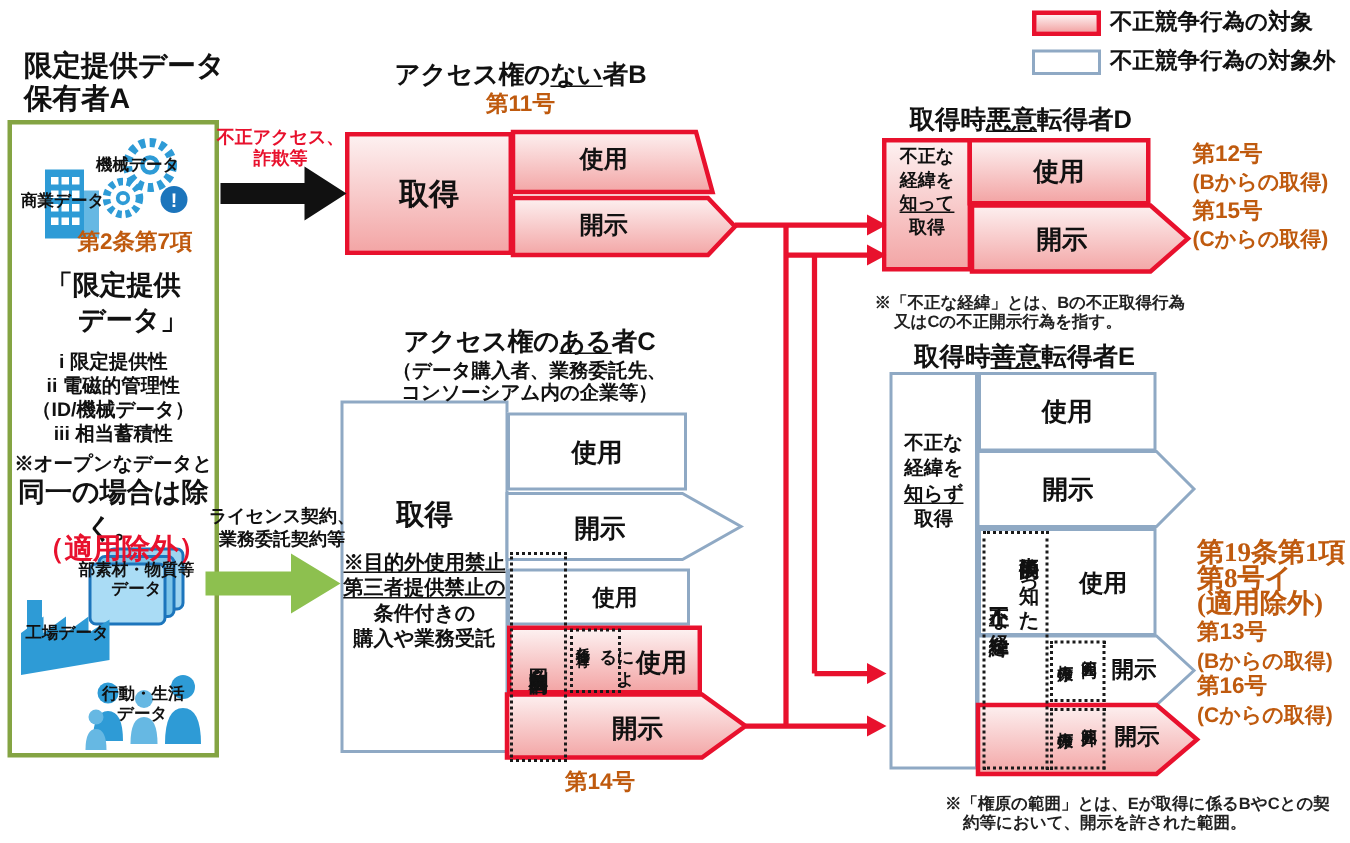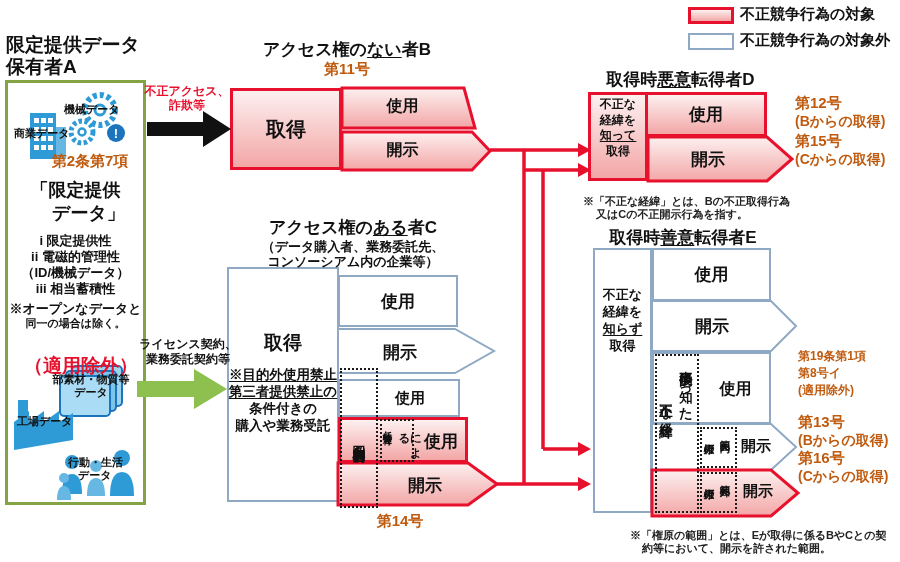--- a/index.html
+++ b/index.html
@@ -165,36 +165,36 @@
     <span class="abs vtext" style="left:18px;top:3px;font-size:10.5px;">範囲内</span>
   </div>
   <div class="abs dotted" style="left:700px;top:472px;width:37px;height:41px;">
     <span class="abs vtext" style="left:2px;top:6px;font-size:10.5px;">権原の</span>
     <span class="abs vtext" style="left:18px;top:3px;font-size:10.5px;">範囲外</span>
   </div>
 
   <div class="abs" style="left:740px;top:5px;font-size:15px;">不正競争行為の対象</div>
   <div class="abs" style="left:740px;top:31px;font-size:15px;">不正競争行為の対象外</div>
 
-  <div class="abs" style="left:6px;top:34px;font-size:19px;line-height:22px;">
+  <div class="abs" style="left:16px;top:34px;font-size:19px;line-height:22px;">
     <div>限定提供データ</div>
     <div>保有者A</div>
   </div>
 
   <div class="abs" style="left:64px;top:102px;font-size:11px;">機械データ</div>
   <div class="abs" style="left:14px;top:126px;font-size:11px;">商業データ</div>
   <div class="abs ctext orange" style="left:5px;top:152px;width:170px;font-size:15px;">第2条第7項</div>
   <div class="abs ctext" style="left:5px;top:178px;width:141px;font-size:18px;">「限定提供</div>
   <div class="abs ctext" style="left:5px;top:201px;width:167px;font-size:18px;">データ」</div>
   <div class="abs ctext" style="left:5px;top:232px;width:141px;font-size:13px;">i 限定提供性</div>
   <div class="abs ctext" style="left:5px;top:248px;width:141px;font-size:13px;">ii 電磁的管理性</div>
   <div class="abs ctext" style="left:5px;top:264px;width:141px;font-size:13px;">（ID/機械データ）</div>
   <div class="abs ctext" style="left:5px;top:280px;width:141px;font-size:13px;">iii 相当蓄積性</div>
   <div class="abs ctext" style="left:5px;top:300px;width:141px;font-size:13px;">※オープンなデータと</div>
-  <div class="abs ctext" style="left:5px;top:316px;width:141px;font-size:11px;">同一の場合は除く。</div>
+  <div class="abs ctext" style="left:5px;top:316px;width:141px;font-size:18px;">同一の場合は除く。</div>
   <div class="abs redtxt" style="left:24px;top:353px;font-size:19px;">（適用除外）</div>
   <div class="abs ctext" style="left:44px;top:372px;width:94px;font-size:11px;">部素材・物質等</div>
   <div class="abs ctext" style="left:44px;top:385px;width:94px;font-size:11px;">データ</div>
   <div class="abs" style="left:17px;top:414px;font-size:11px;">工場データ</div>
   <div class="abs" style="left:68px;top:455px;font-size:11px;">行動・生活</div>
   <div class="abs" style="left:78px;top:468px;font-size:11px;">データ</div>
 
   <div class="abs ctext redtxt" style="left:137px;top:83px;width:100px;font-size:12px;">不正アクセス、</div>
   <div class="abs ctext redtxt" style="left:137px;top:97px;width:100px;font-size:12px;">詐欺等</div>
   <div class="abs ctext" style="left:133px;top:336px;width:110px;font-size:12px;">ライセンス契約、</div>
@@ -256,21 +256,21 @@
   <div class="abs" style="left:593px;top:286px;width:59px;font-size:13px;line-height:17px;text-align:center;">
     <div>不正な</div>
     <div>経緯を</div>
     <div class="u">知らず</div>
     <div>取得</div>
   </div>
   <div class="abs ctext" style="left:656px;top:315px;width:112px;font-size:17px;">開示</div>
   <div class="abs ctext" style="left:700px;top:379px;width:71px;font-size:16px;">使用</div>
   <div class="abs ctext" style="left:726px;top:437px;width:60px;font-size:15px;">開示</div>
   <div class="abs ctext" style="left:728px;top:482px;width:60px;font-size:15px;">開示</div>
-  <div class="abs orange" style="left:798px;top:348px;font-size:12px;line-height:17px;">
+  <div class="abs orange" style="left:798px;top:360px;font-size:18px;line-height:17px;font-family:Liberation Serif, serif;">
     <div>第19条第1項</div>
     <div>第8号イ</div>
     <div>(適用除外)</div>
   </div>
   <div class="abs orange" style="left:798px;top:413px;font-size:14px;line-height:18px;">
     <div style="font-size:15px;">第13号</div>
     <div>(Bからの取得)</div>
     <div style="font-size:15px;">第16号</div>
     <div>(Cからの取得)</div>
   </div>

